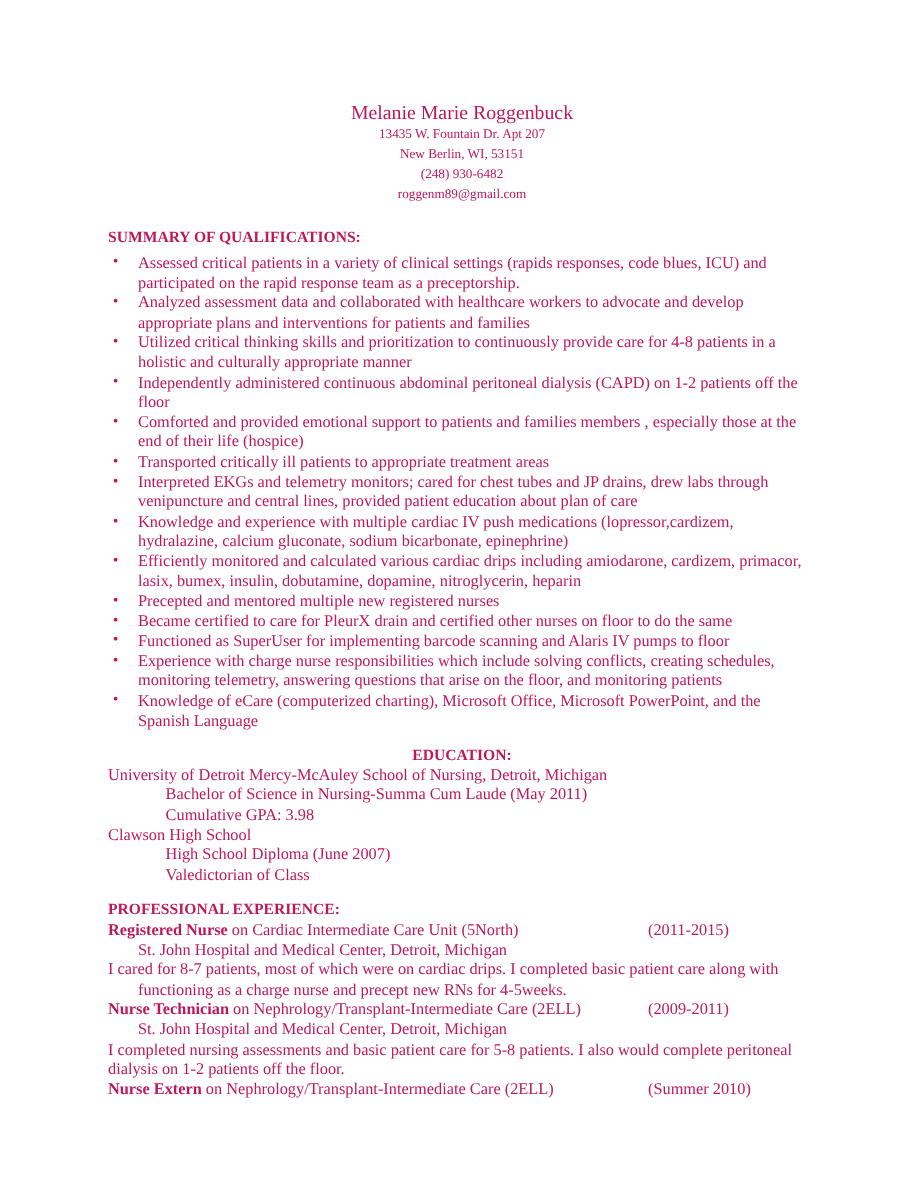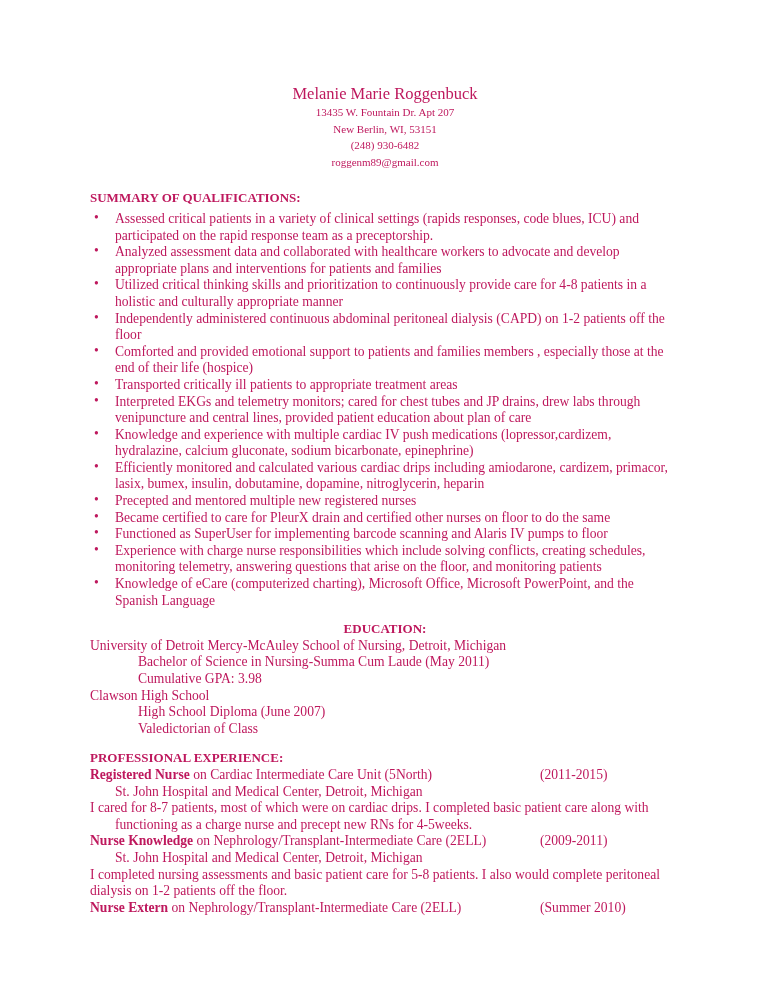--- a/index.html
+++ b/index.html
@@ -77,20 +77,20 @@
     <div class="edu-line">Clawson High School</div>
     <div class="edu-line indent">High School Diploma (June 2007)</div>
     <div class="edu-line indent">Valedictorian of Class</div>
 
     <h2 class="section-heading exp-h">PROFESSIONAL EXPERIENCE:</h2>
 
     <div class="job-title-row"><span class="job-title">Registered Nurse</span><span> on Cardiac Intermediate Care Unit (5North)</span><span class="job-dates">(2011-2015)</span></div>
     <div class="job-location">St. John Hospital and Medical Center, Detroit, Michigan</div>
     <p class="job-desc hang">I cared for 8-7 patients, most of which were on cardiac drips. I completed basic patient care along with functioning as a charge nurse and precept new RNs for 4-5weeks.</p>
 
-    <div class="job-title-row"><span class="job-title">Nurse Knowledge</span><span> on Nephrology/Transplant-Intermediate Care (2ELL)</span><span class="job-dates">(2009-2011)</span></div>
+    <div class="job-title-row"><span class="job-title">Nurse Technician</span><span> on Nephrology/Transplant-Intermediate Care (2ELL)</span><span class="job-dates">(2009-2011)</span></div>
     <div class="job-location">St. John Hospital and Medical Center, Detroit, Michigan</div>
     <p class="job-desc">I completed nursing assessments and basic patient care for 5-8 patients. I also would complete peritoneal dialysis on 1-2 patients off the floor.</p>
 
     <div class="job-title-row"><span class="job-title">Nurse Extern</span><span> on Nephrology/Transplant-Intermediate Care (2ELL)</span><span class="job-dates">(Summer 2010)</span></div>
 
   </div>
 </div>
 
 </body></html>

